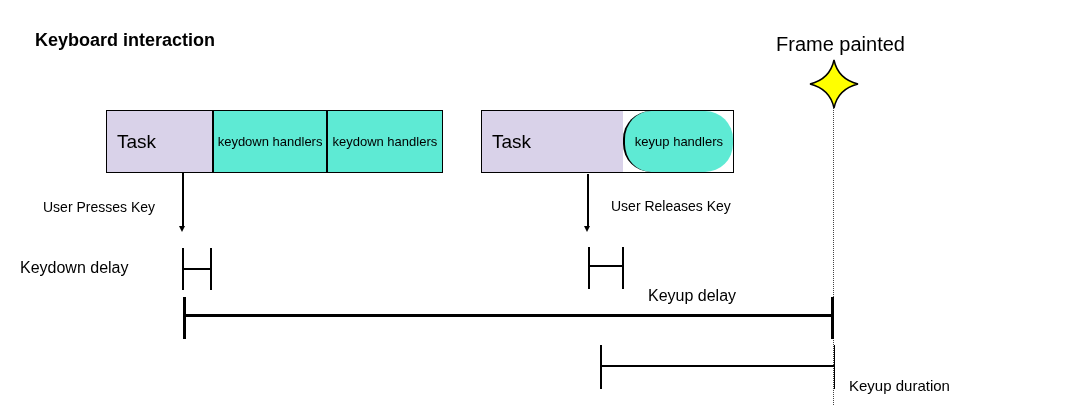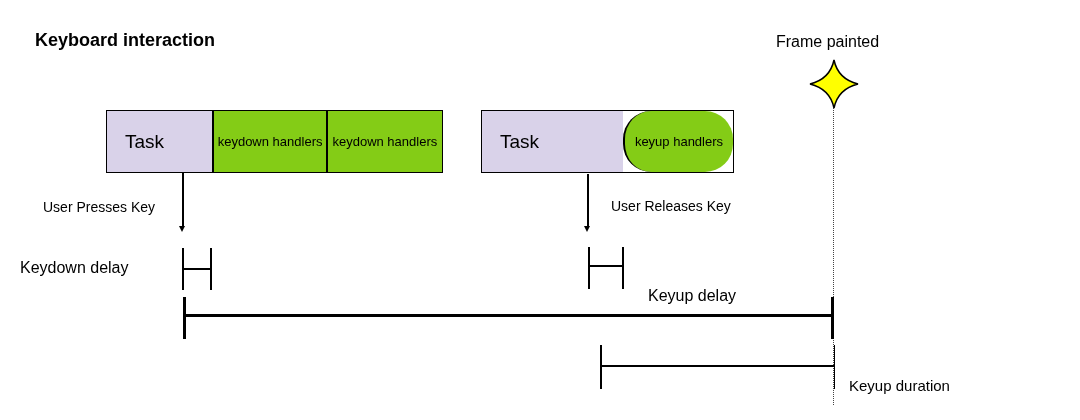--- a/index.html
+++ b/index.html
@@ -8,22 +8,22 @@
     font-family:"Liberation Sans", sans-serif; color:#000; overflow:hidden;
   }
   .abs { position:absolute; }
 
   .diagram-title { font-size:18px; font-weight:bold; white-space:nowrap; }
 
   
   .task-row { display:flex; border:1.5px solid #000; box-sizing:border-box; height:63px; }
   .block { box-sizing:border-box; height:100%; display:flex; align-items:center; }
   .block + .block { border-left:2px solid #000; }
-  .block.task { background:#d9d2e9; font-size:19px; padding-left:18px; }
-  .block.handler { background:#84cc16; font-size:13px; justify-content:center; text-align:center; line-height:16px; }
+  .block.task { background:#d9d2e9; font-size:19px; padding-left:10px; }
+  .block.handler { background:#5eead4; font-size:13px; justify-content:center; text-align:center; line-height:16px; }
 
   
   .vline { width:1.5px; background:#000; }
   .arrowhead { width:0; height:0; border-left:3.5px solid transparent; border-right:3.5px solid transparent; border-top:6.5px solid #000; }
   .event-label { font-size:14px; white-space:nowrap; }
 
   
   .ibeam-bar { width:1.5px; background:#000; height:42px; }
   .ibeam-cross { height:1.5px; background:#000; }
   .delay-label { font-size:16px; white-space:nowrap; }
@@ -34,21 +34,21 @@
   .dur-line .tick { position:absolute; top:0; bottom:0; background:#000; }
   .thick .hline { top:17px; height:3px; }
   .thick .tick { width:3px; }
   .thin .hline { top:20px; height:1.5px; }
   .thin .tick { width:1.5px; }
 
   .duration-label-bold { font-size:16px; font-weight:bold; line-height:22px; width:178px; }
   .duration-label { font-size:15px; white-space:nowrap;margin-top:20px; }
 
   .dotted-line { width:0; border-left:1.5px dotted #444; }
-  .frame-label { font-size:16px; white-space:nowrap; }
+  .frame-label { font-size:20px; white-space:nowrap; }
 </style>
 </head>
 <body>
 
 <div class="canvas">
 
   <div class="abs diagram-title" style="left:35px; top:30px;">Keyboard interaction</div>
 
   <div class="abs frame-label" style="left:776px; top:33px;">Frame painted</div>
   <svg class="abs" style="left:808px; top:59px;" width="52" height="50" viewBox="0 0 52 50">

